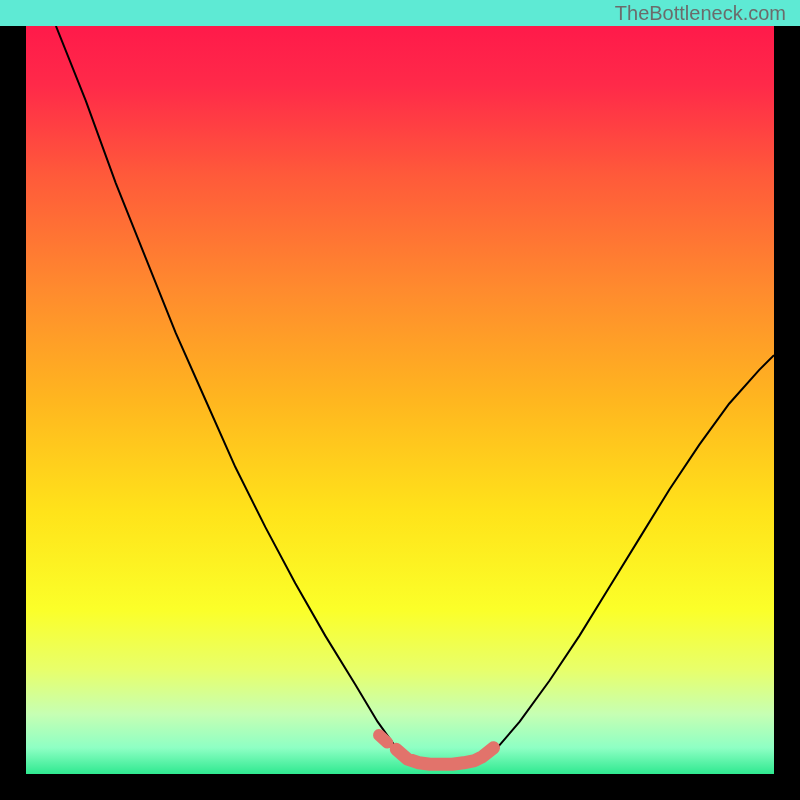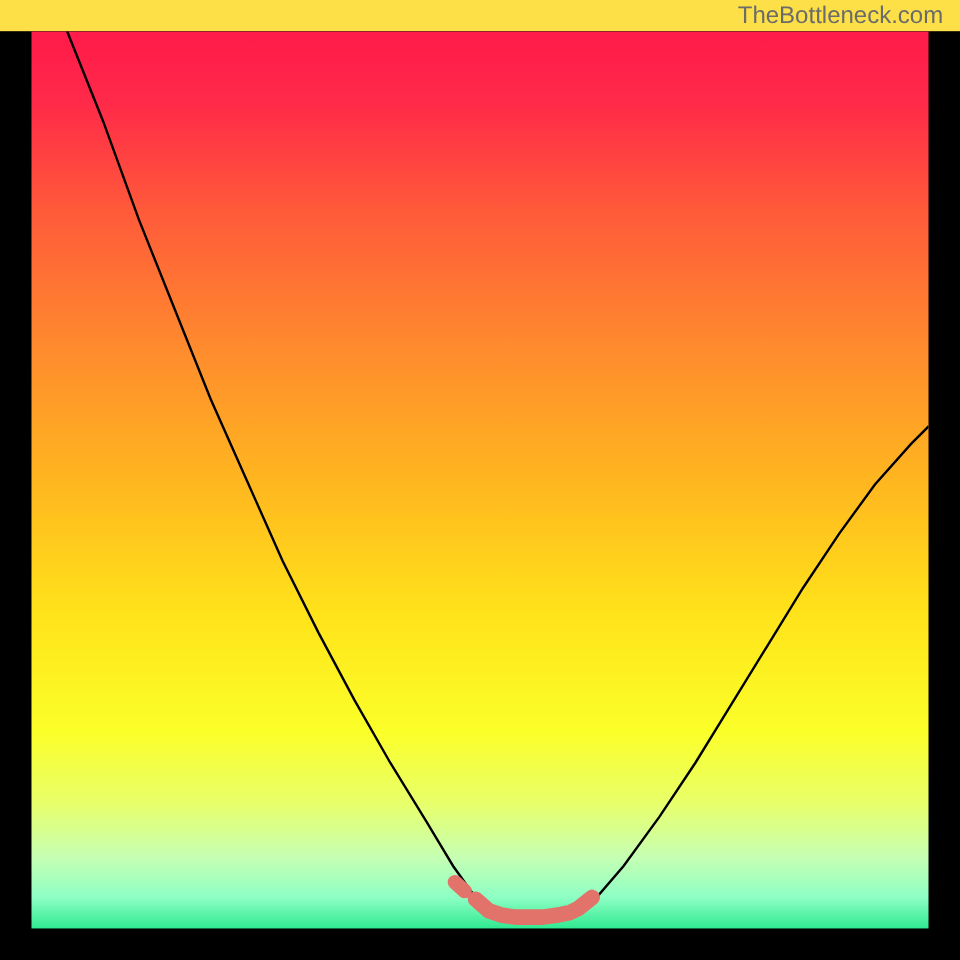--- a/index.html
+++ b/index.html
@@ -25,21 +25,21 @@
     width: 748px;
     height: 748px;
     overflow: hidden;
   }
   .watermark {
     position: absolute;
     left: 0;
     top: 0;
     width: 800px;
     height: 26px;
-    background: #fde047;
+    background: #5eead4;
     font-family: Arial, Helvetica, sans-serif;
     font-size: 20px;
     color: #6b6b6b;
     text-align: right;
     line-height: 26px;
     padding-right: 14px;
     box-sizing: border-box;
   }
   svg { display: block; }
 </style>

